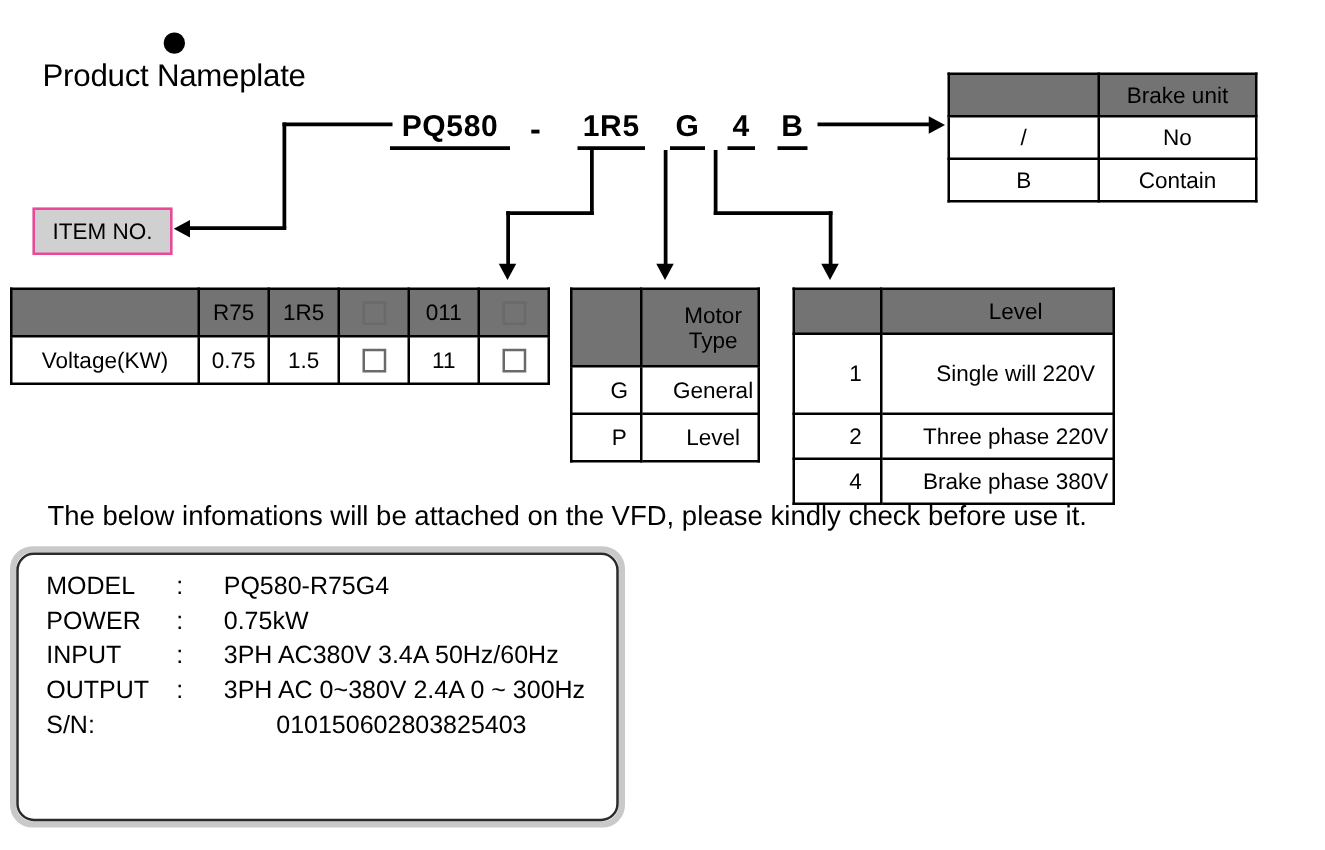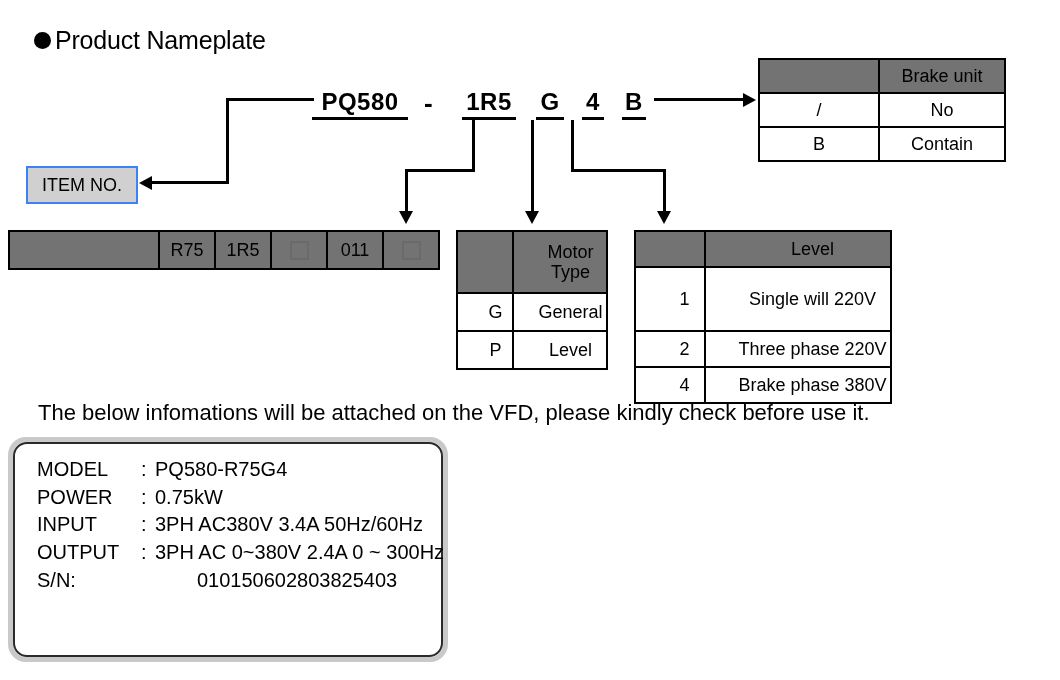--- a/index.html
+++ b/index.html
@@ -8,21 +8,21 @@
     background: #ffffff;
   }
   body {
     width: 1060px;
     height: 680px;
     position: relative;
     font-family: "Liberation Sans", sans-serif;
     color: #000000;
     overflow: hidden;
   }
-  .abs { position: absolute; }
+  .abs { position: absolute; flex-direction: column; }
 
   
   #title-row {
     left: 34px; top: 26px;
     display: flex; align-items: center; gap: 4px;
   }
   #title-bullet {
     width: 17px; height: 17px;
     border-radius: 50%;
     background: #000;
@@ -75,21 +75,21 @@
     border-top: 7px solid transparent;
     border-bottom: 7px solid transparent;
     border-left: 13px solid #000;
   }
 
   
   #item-no-box {
     left: 26px; top: 166px;
     width: 108px; height: 34px;
     background: #d0d0d0;
-    border: 2px solid #3b82f6;
+    border: 2px solid #ec4899;
     display: flex; align-items: center; justify-content: center;
     font-size: 18px;
   }
 
   
   table.spec {
     position: absolute;
     border-collapse: collapse;
     table-layout: fixed;
     background: #fff;
@@ -130,21 +130,21 @@
   
   #notice {
     left: 38px; top: 400px;
     font-size: 22px;
     white-space: nowrap;
   }
 
   
   #nameplate {
     left: 8px; top: 437px;
-    width: 440px; height: 225px;
+    width: 492px; height: 225px;
     border: 5px solid #c9c9c9;
     border-radius: 18px;
     background: #fff;
     box-sizing: border-box;
   }
   #nameplate-inner {
     position: absolute;
     inset: 0;
     border: 2px solid #2b2b2b;
     border-radius: 14px;
@@ -154,21 +154,21 @@
   }
   .np-line {
     display: flex;
     align-items: baseline;
     font-size: 20px;
     line-height: 1.38;
     white-space: nowrap;
   }
   .np-key { width: 104px; flex: none; }
   .np-colon { width: 14px; flex: none; }
-  .np-val { flex: none; }
+  .np-val { flex: none; margin-left: 24px; }
   #np-sn-row { margin-top: 1px; }
   #np-sn-row .np-val { padding-left: 56px; }
 </style>
 </head>
 <body>
 
 <div class="abs" id="title-row">
   <span id="title-bullet"></span>
   <span id="page-title">Product Nameplate</span>
 </div>
@@ -237,20 +237,28 @@
     </colgroup>
   <tbody>
     <tr>
       <td class="hdr"></td>
       <td class="hdr">R75</td>
       <td class="hdr">1R5</td>
       <td class="hdr"><span class="sq"></span></td>
       <td class="hdr">011</td>
       <td class="hdr"><span class="sq"></span></td>
     </tr>
+    <tr>
+      <td>Voltage(KW)</td>
+      <td>0.75</td>
+      <td>1.5</td>
+      <td><span class="sq"></span></td>
+      <td>11</td>
+      <td><span class="sq"></span></td>
+    </tr>
   </tbody>
 </table>
 
 <table class="spec" id="tbl-motor">
   <colgroup>
       <col class="c1">
       <col>
     </colgroup>
   <tbody>
     <tr>

